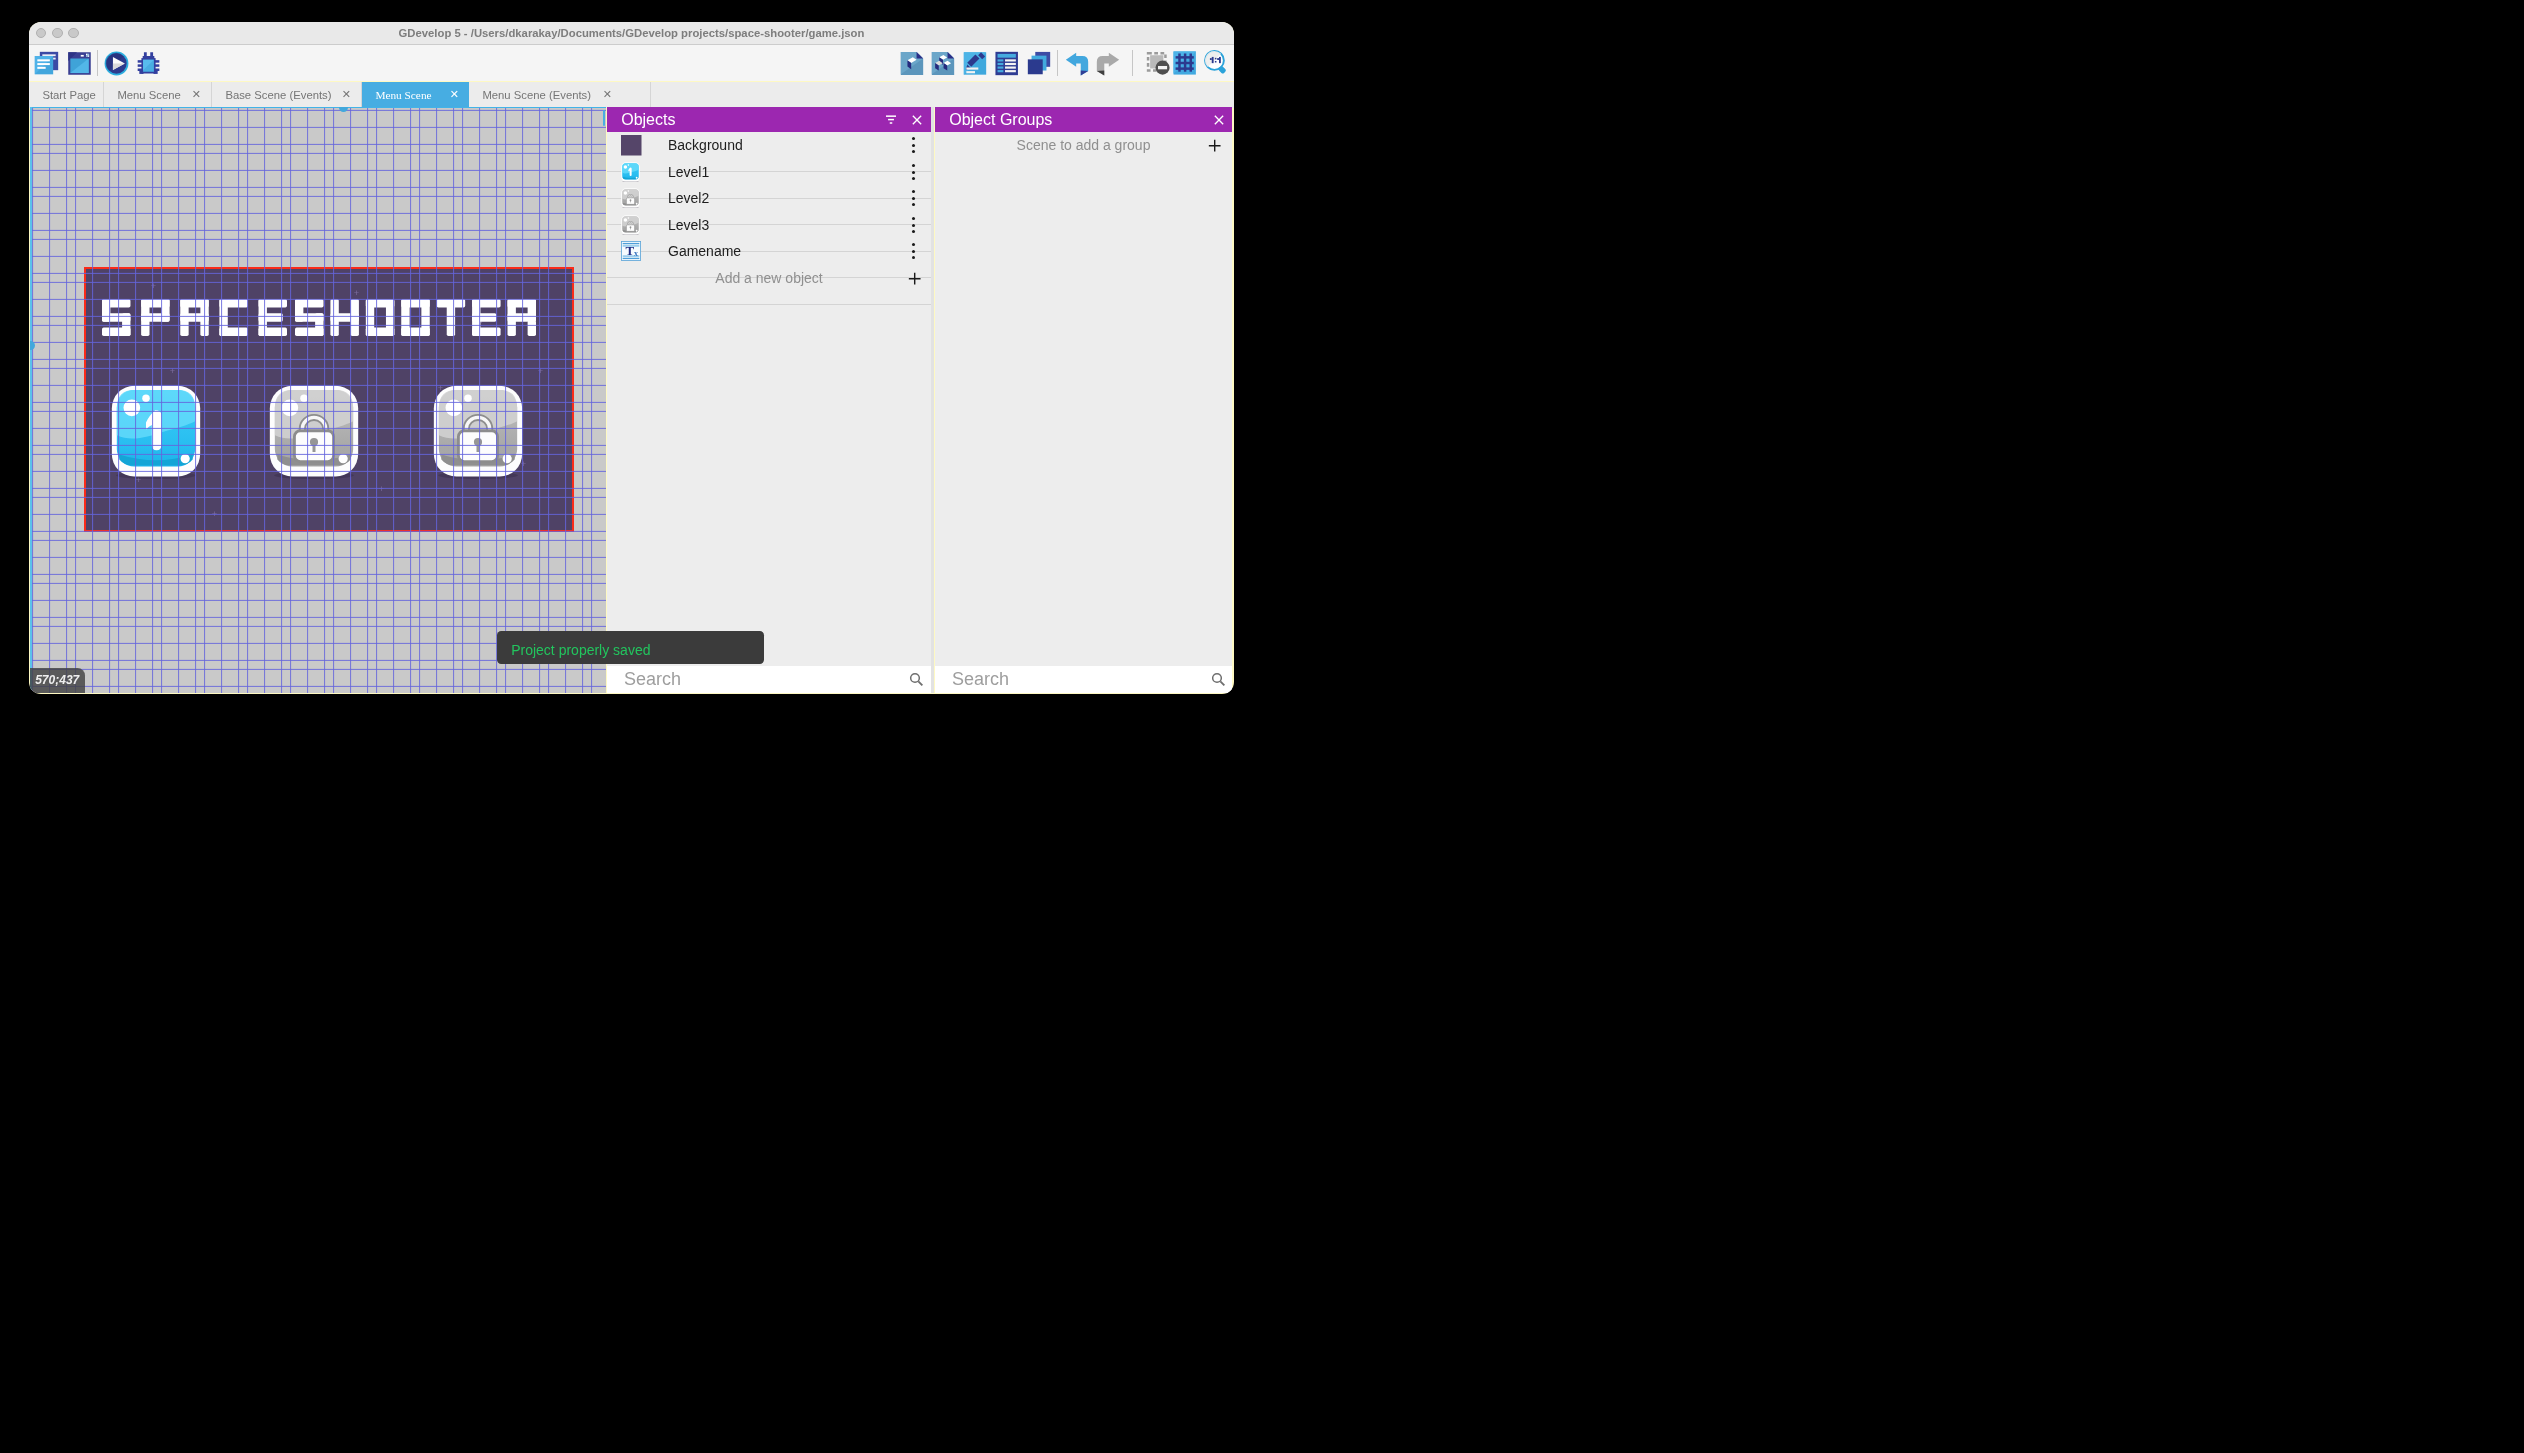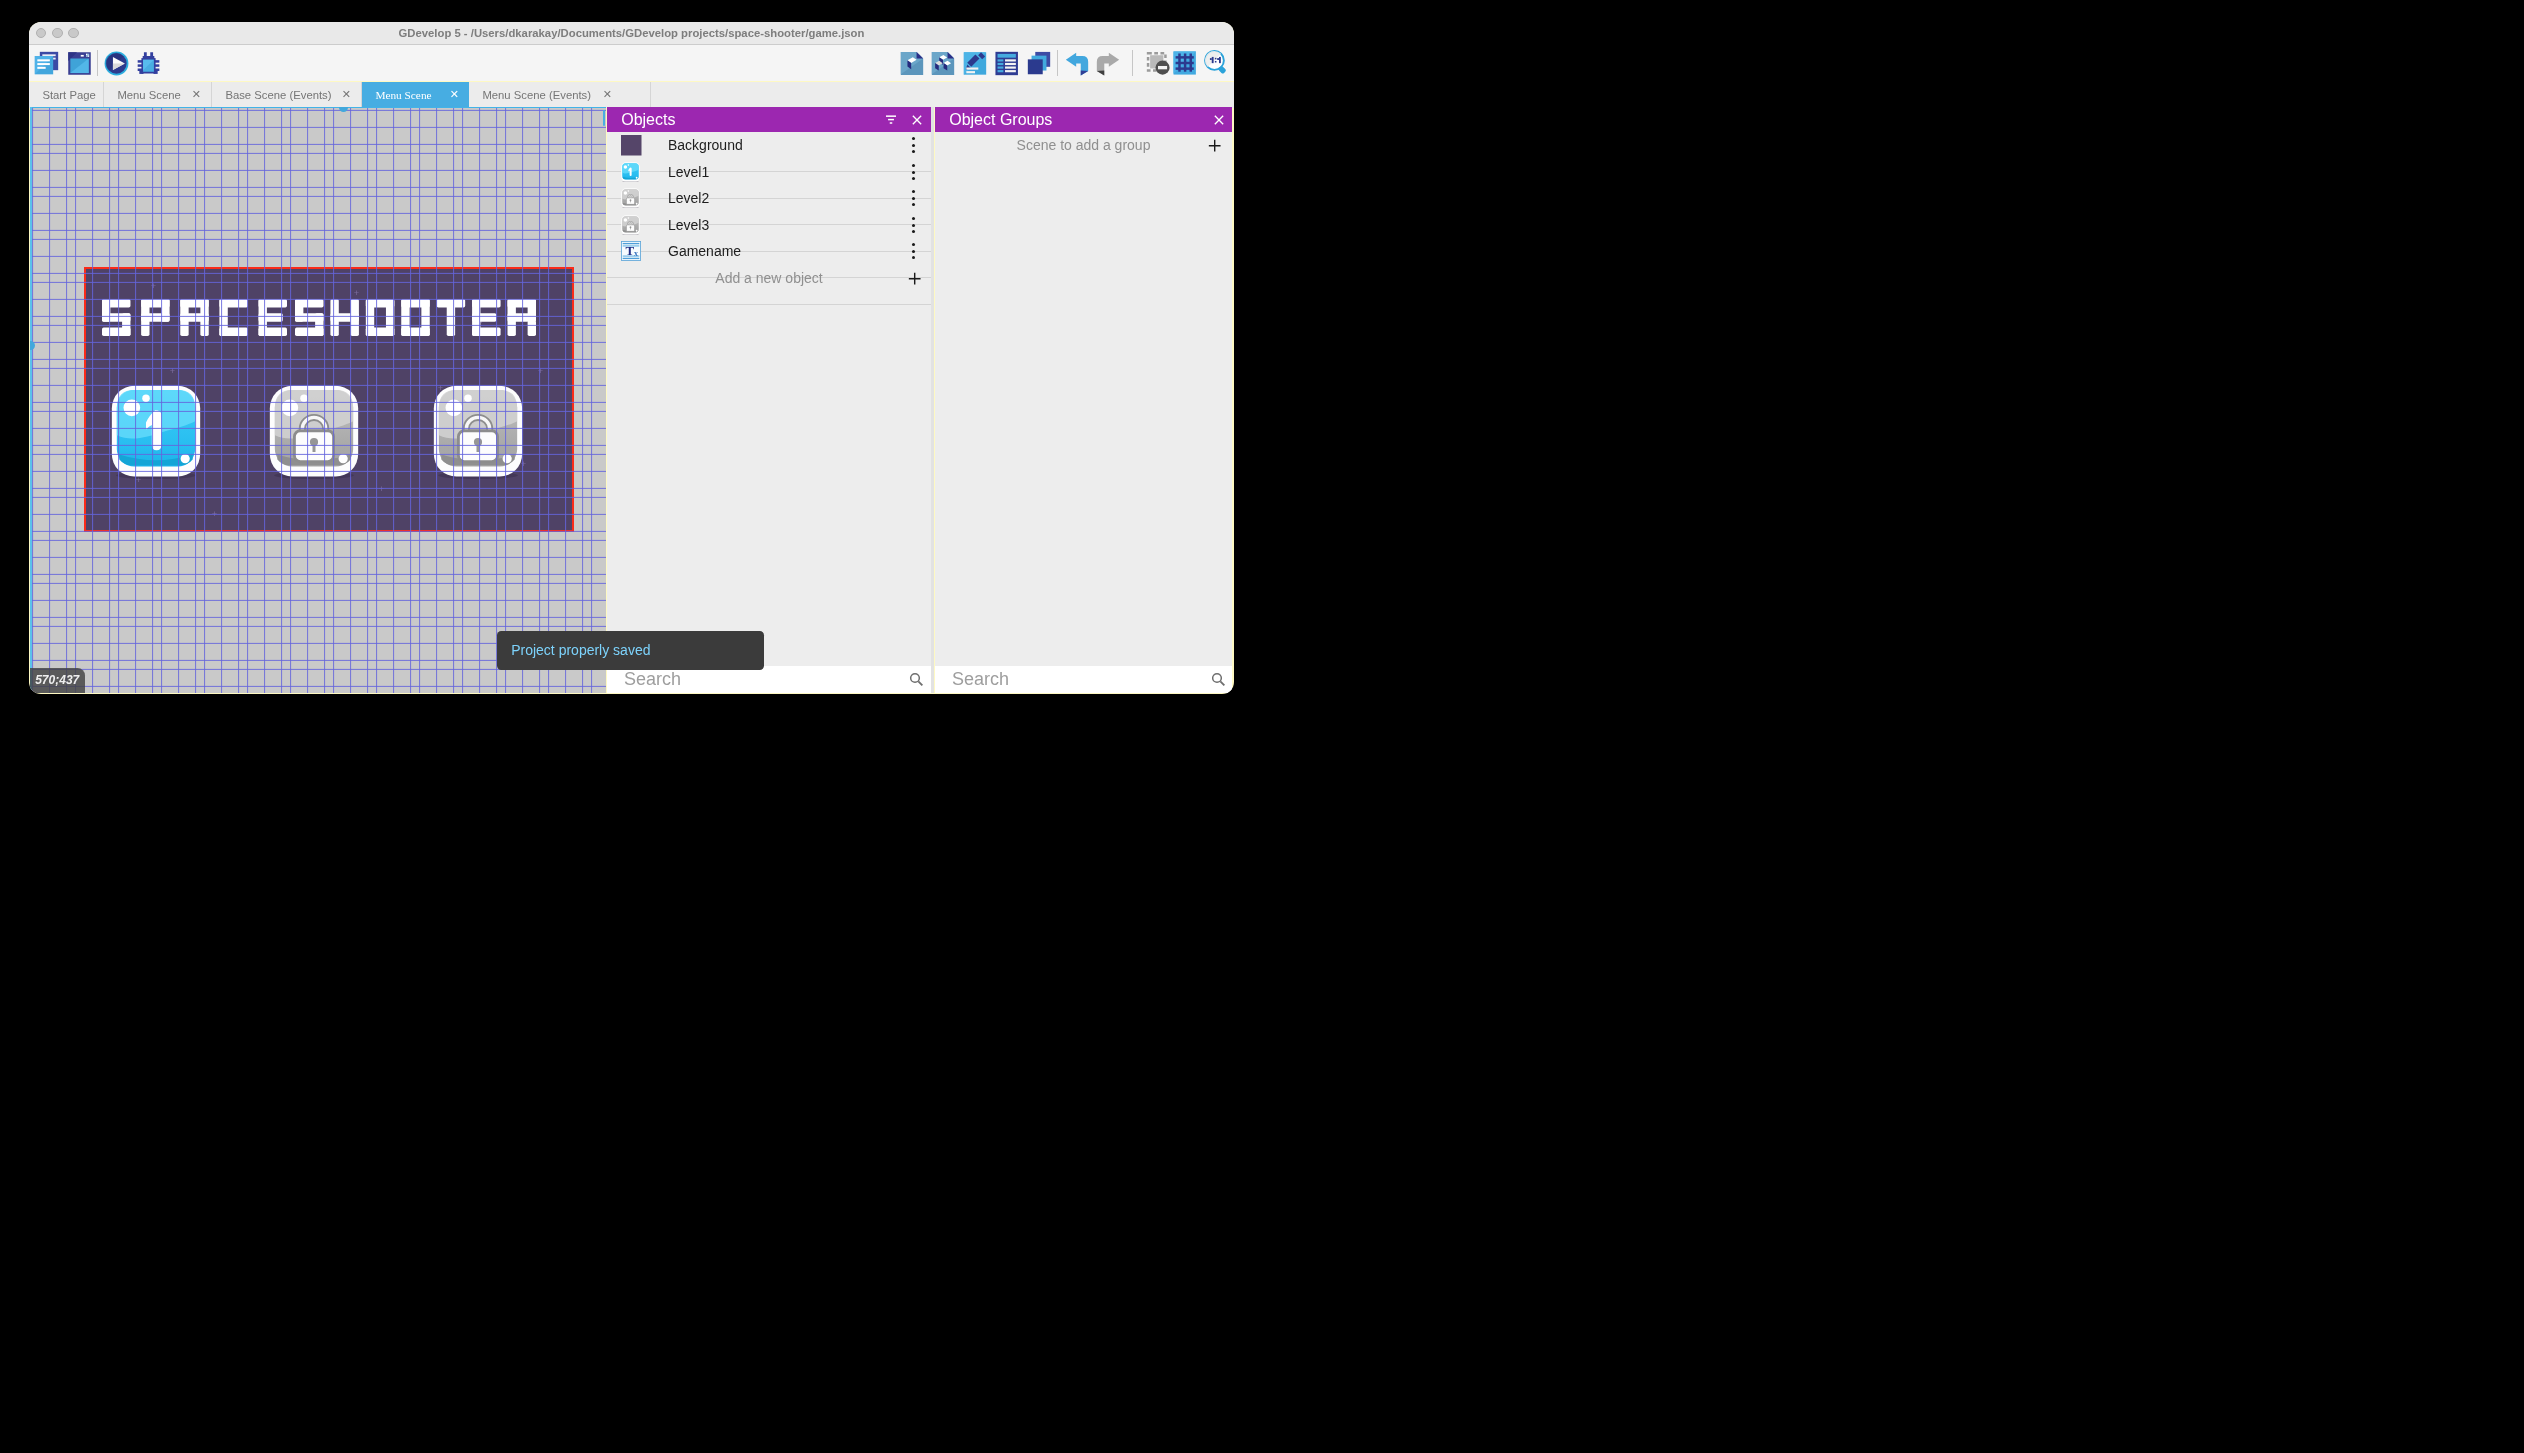--- a/index.html
+++ b/index.html
@@ -59,22 +59,22 @@
   .row { position:absolute; left:0; width:100%; height:40px; border-bottom:0.8px solid #d4d4d4;
     font-size:14px; color:#1d1d1d; }
   .rlbl { position:absolute; left:61px; top:0; line-height:27px; }
   .kebab { position:absolute; right:15.5px; top:5.4px; width:4.2px; }
   .kebab i { display:block; width:3px; height:3px; border-radius:50%; background:#1a1a1a;
     margin:0 auto 3.3px; }
   .search { position:absolute; left:0; bottom:0; height:27.4px; width:100%;
     background:#fff; font-size:18px; color:#9e9e9e; line-height:27.4px;
     padding-left:17px; }
   
-  #toast { position:absolute; left:497px; top:631px; width:267px; height:39px;
-    background:#3b3b3b; border-radius:4.2px; color:#7dd3fc; font-size:14px;
+  #toast { position:absolute; left:497px; top:631px; width:267px; height:33px;
+    background:#3b3b3b; border-radius:4.2px; color:#22c55e; font-size:14px;
     line-height:39px; padding-left:14.2px; z-index:20; }
 </style>
 </head>
 <body>
 <div id="win">
   <div id="titlebar">
     <div class="tl" style="left:6.5px;"></div>
     <div class="tl" style="left:23px;"></div>
     <div class="tl" style="left:39px;"></div>
     <div id="title">GDevelop 5 - /Users/dkarakay/Documents/GDevelop projects/space-shooter/game.json</div>

